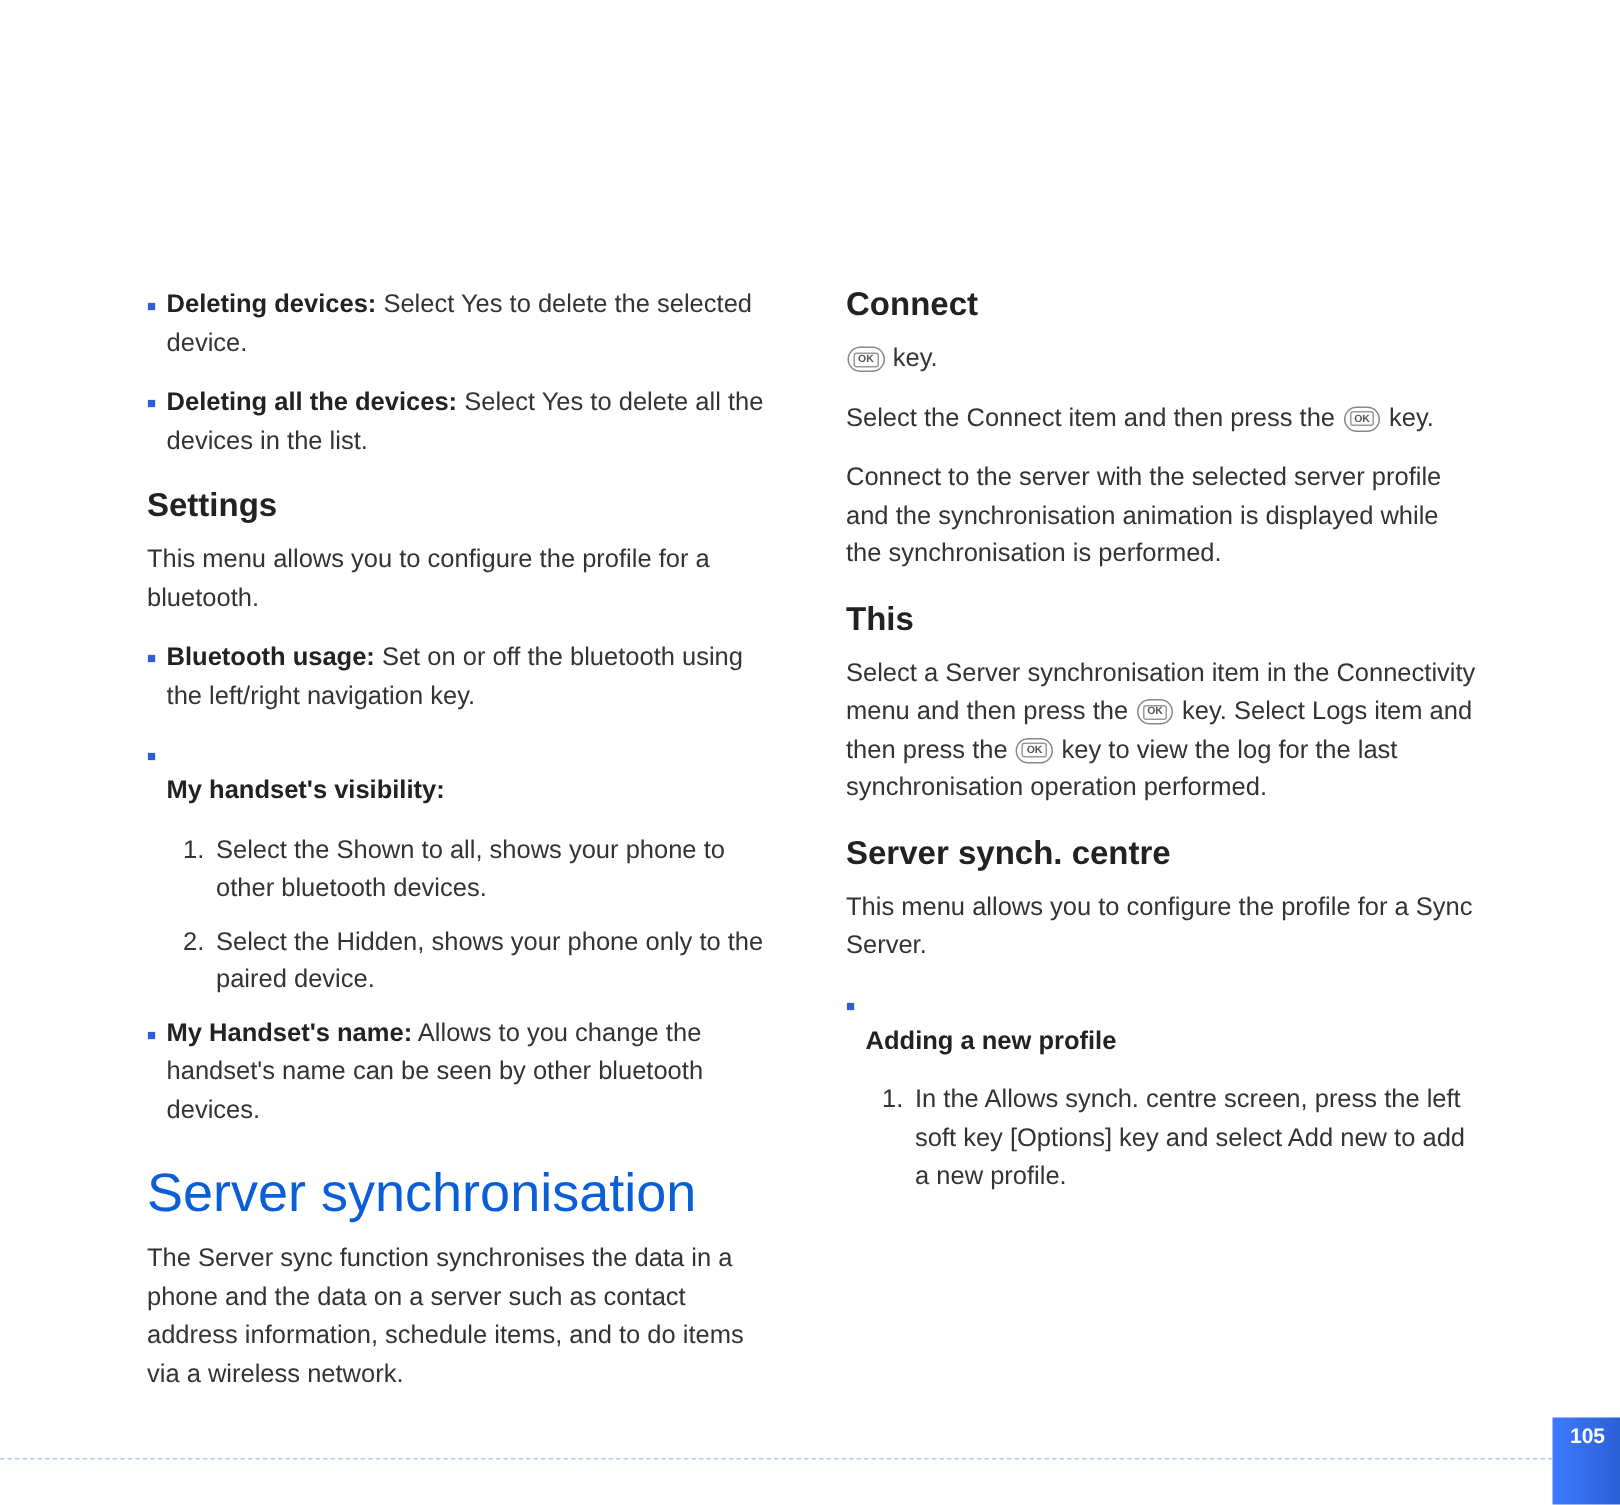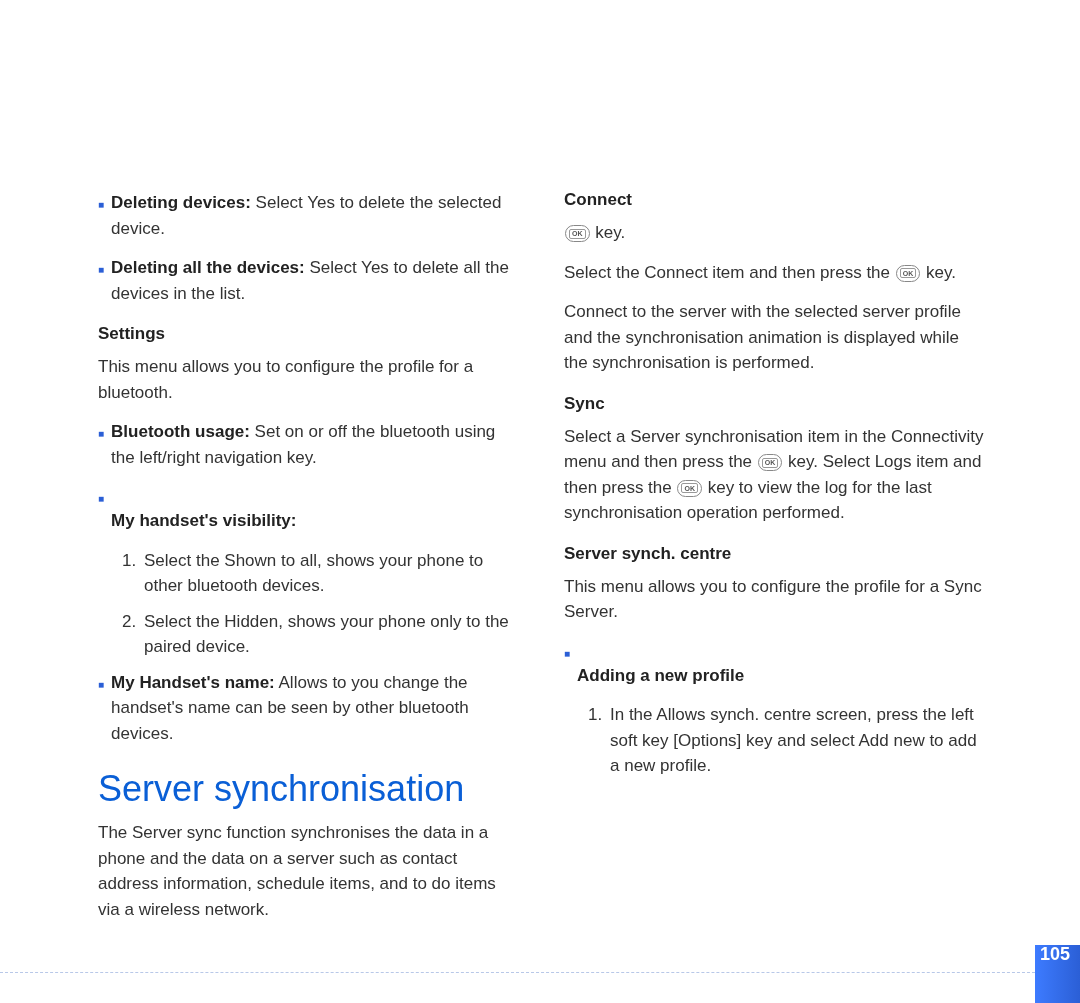--- a/index.html
+++ b/index.html
@@ -35,21 +35,21 @@
       color: #2b5fd6;
       font-size: 10px;
       margin-right: 7px;
       margin-top: 7px;
     }
     .bold { font-weight: 700; color:#222;margin-top:24px; }
     .subhead {
       font-weight: 700;
       color: #222;
       margin: 18px 0 10px;
-      font-size: 17px;
+      font-size: 22px;
     }
     .para { line-height: 1.5; margin-bottom: 14px; }
     .numbered {
       display: flex;
       margin-left: 24px;
       margin-bottom: 10px;
       line-height: 1.5;
     }
     .numbered .n { width: 22px; flex-shrink:0; }
     .sec-title {
@@ -85,21 +85,21 @@
       width: 45px;
       height: 58px;
       background: linear-gradient(to right, #3d7bff, #2b5fd6);
     }
     .pagenum {
       position: absolute;
       right: 10px;
       bottom: 38px;
       color: #fff;
       font-weight: 700;
-      font-size: 18px;
+      font-size: 14px;
     }
     .dashed-line {
       position: absolute;
       bottom: 30px;
       left: 0;
       right: 45px;
       border-top: 1px dashed #b8c8e8;
     }
   </style>
 </head>
@@ -160,21 +160,21 @@
             <span class="ok-inner">OK</span>
           </span><span> key.</span>
       </div>
       <div class="para">
         <span>Select the Connect item and then press the </span><span class="ok-key">
             <span class="ok-inner">OK</span>
           </span><span> key.</span>
       </div>
       <div class="para">Connect to the server with the selected server profile and the synchronisation animation is displayed while the synchronisation is performed.</div>
 
-      <div class="subhead">Sync</div>
+      <div class="subhead">This</div>
       <div class="para">
         <span>Select a Server synchronisation item in the Connectivity menu and then press the </span><span class="ok-key">
             <span class="ok-inner">OK</span>
           </span><span> key. Select Logs item and then press the </span><span class="ok-key">
             <span class="ok-inner">OK</span>
           </span><span> key to view the log for the last synchronisation operation performed.</span>
       </div>
 
       <div class="subhead">Server synch. centre</div>
       <div class="para">This menu allows you to configure the profile for a Sync Server.</div>

